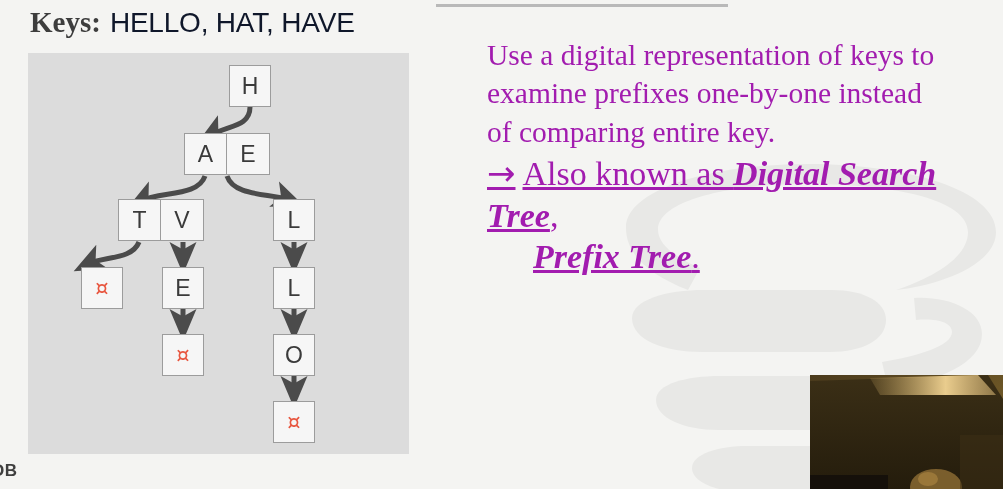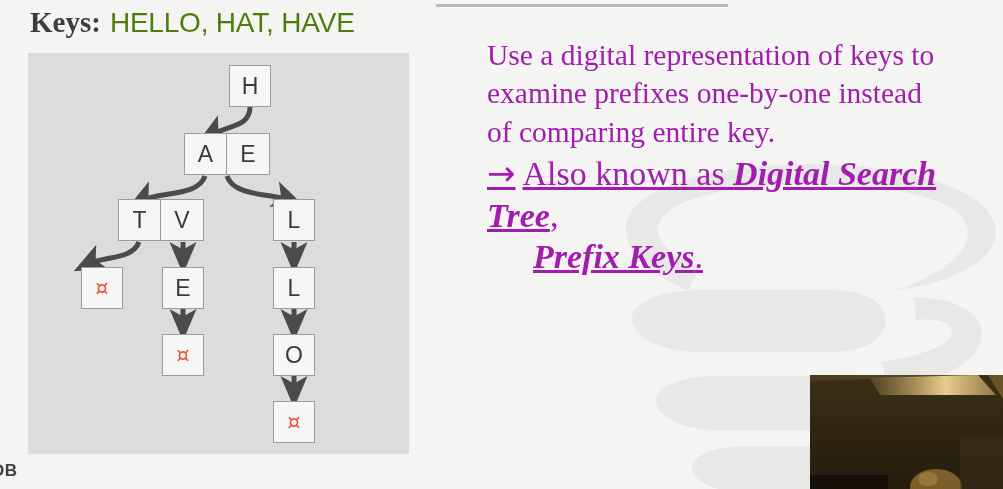--- a/index.html
+++ b/index.html
@@ -13,21 +13,21 @@
     pointer-events:none;opacity:1;}
   
   #top-rule{position:absolute;left:436px;top:4px;width:292px;height:3px;
     background:#b9b9b9;}
   
   #slide-title{position:absolute;left:30px;top:6px;white-space:nowrap;
     color:#3d3d3d;}
   #slide-title .kw{font-family:"Liberation Serif",serif;font-weight:bold;
     font-size:29px;letter-spacing:0px;text-align:right;}
   #slide-title .keys{font-family:"Liberation Sans",sans-serif;font-weight:400;
-    font-size:28px;color:#4d7c0f;margin-left:9px;letter-spacing:-0.2px;}
+    font-size:28px;color:#0f172a;margin-left:9px;letter-spacing:-0.2px;}
   
   #trie-panel{position:absolute;left:28px;top:53px;width:381px;height:401px;
     background:#dcdcdc;}
   
   .node{position:absolute;background:#f6f6f6;border:1px solid #9c9c9c;
     box-sizing:border-box;display:flex;align-items:center;justify-content:center;
     font-family:"Liberation Sans",sans-serif;font-size:23px;color:#3a3a3a;
     width:42px;height:42px;}
   .node.pair{width:86px;padding:0;}
   .node.pair .cell{flex:1 1 50%;height:100%;display:flex;align-items:center;
@@ -146,21 +146,21 @@
 
   <div class="node" style="left:245px;top:348px;">
     <span class="term">¤</span>
   </div>
 </div>
 
 <div id="body-text">
   <p class="para">Use a digital representation of keys to examine prefixes one-by-one instead of comparing entire key.</p>
   <p class="sub">
     <span class="arrow">→</span><span>Also known as </span><b>Digital Search Tree</b><span>,</span>
-    <span class="ind"><b>Prefix Keys</b><span>.</span></span>
+    <span class="ind"><b>Prefix Tree</b><span>.</span></span>
   </p>
 </div>
 
 <div id="footer-note">DB</div>
 
 <div id="webcam">
   <svg class="frame" viewBox="0 0 193 114" xmlns="http://www.w3.org/2000/svg">
     <defs>
       <linearGradient id="wall" x1="0" y1="0" x2="1" y2="1">
         <stop offset="0" stop-color="#4a3a1c"></stop>

